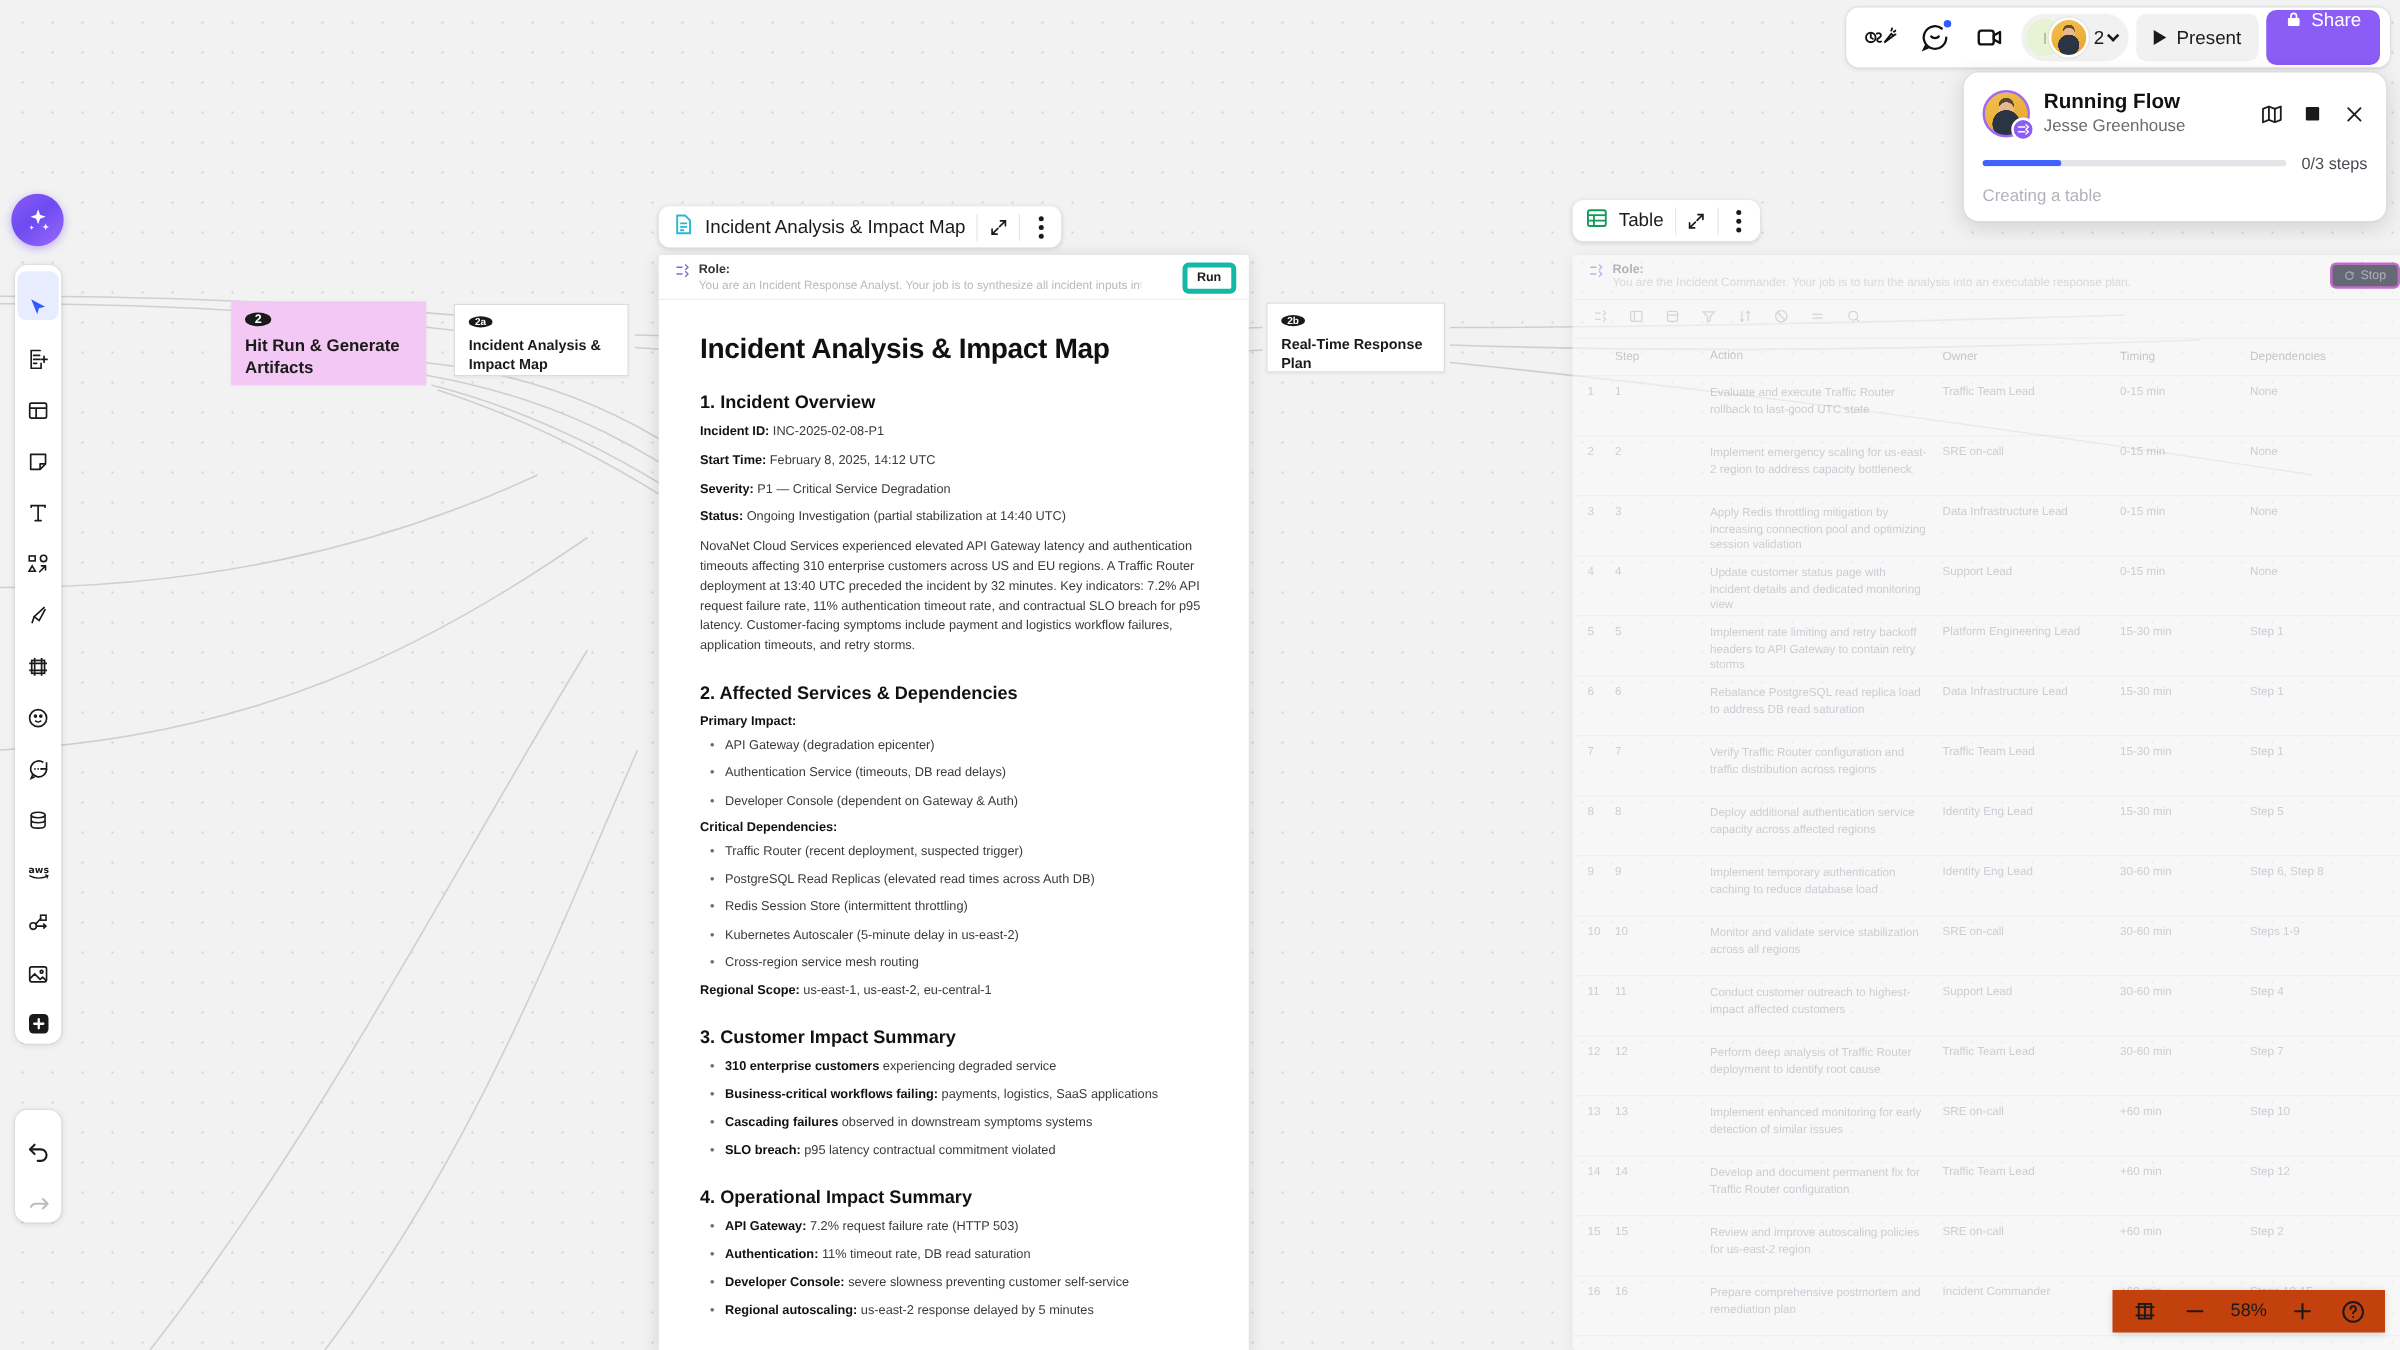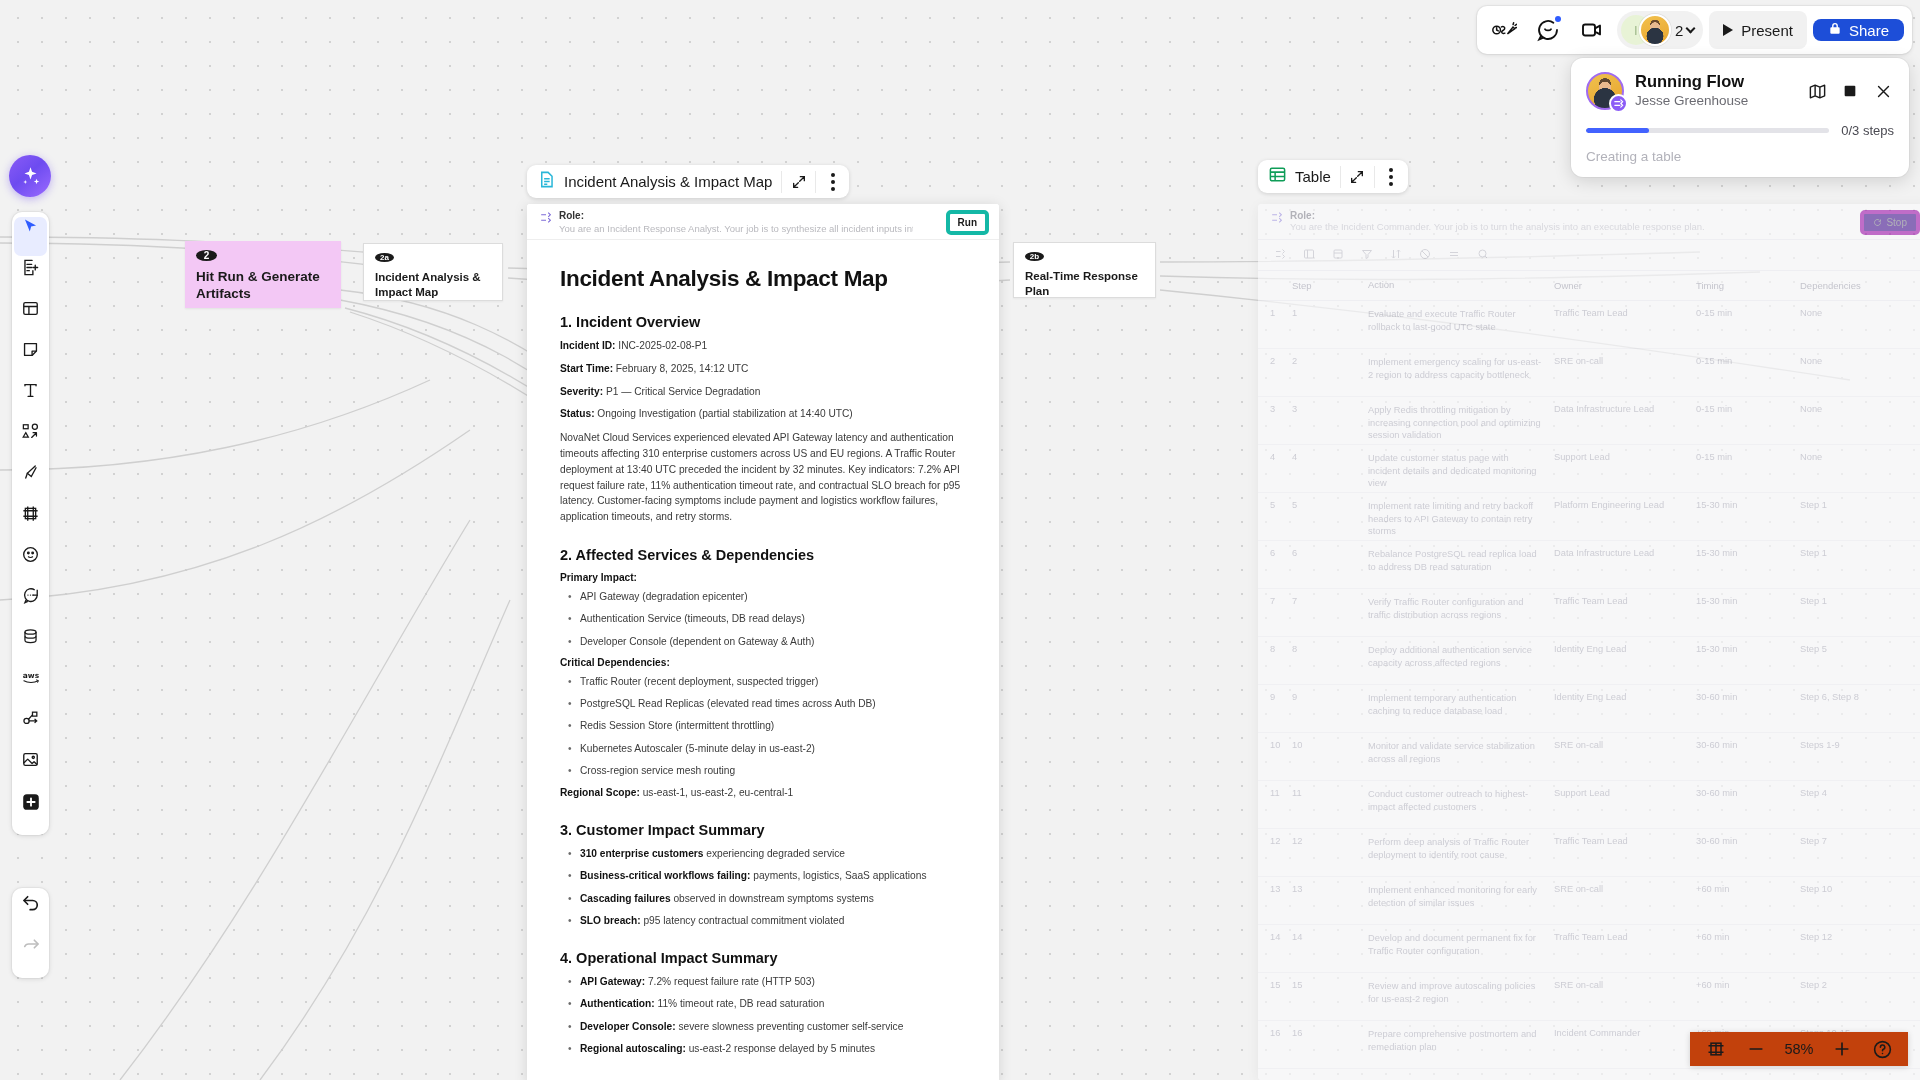--- a/index.html
+++ b/index.html
@@ -80,23 +80,23 @@
   }
   .av-count { font-size:15px; color:#1a1a1a; font-weight:400; }
   .chev { width:7px;height:7px;border-right:2px solid #1a1a1a;border-bottom:2px solid #1a1a1a;transform:rotate(45deg);margin-bottom:3px; }
   .btn-present {
     display:flex;align-items:center;gap:8px;
     background:#f1f1f1; border:none; border-radius:8px;
     height:38px; padding:0 14px; font-size:15px; color:#1a1a1a; cursor:pointer;
     font-family:"Liberation Sans", sans-serif;
   }
   .btn-share {
-    display:flex;align-items:center;gap:7px;
-    background:#1d4ed8; border:none; border-radius:8px;
-    height:22px; padding:0 15px; font-size:15px; color:#fff; cursor:pointer; font-weight:500;
+    display:flex;gap:7px;
+    background:#8b5cf6; border:none; border-radius:8px;
+    height:44px; padding:0 15px; font-size:15px; color:#fff; cursor:pointer; font-weight:500;
     font-family:"Liberation Sans", sans-serif;
   }
   .tri-play { width:0;height:0;border-left:10px solid #1a1a1a;border-top:6px solid transparent;border-bottom:6px solid transparent; }
 
   
   .ai-orb {
     position:absolute; left:9px; top:155px;
     width:42px;height:42px;border-radius:50%;
     background:linear-gradient(140deg,#8a5cf6 0%,#6d4bf0 45%,#9b6bff 100%);
     display:flex;align-items:center;justify-content:center;
@@ -105,21 +105,21 @@
   }
   .toolbar {
     position:absolute; left:12px; top:212px;
     width:37px; background:#fff; border-radius:10px;
     box-shadow:0 1px 5px rgba(0,0,0,.12), 0 0 0 1px rgba(0,0,0,.03);
     padding:5px 0; display:flex; flex-direction:column; align-items:center; gap:2px;
     z-index:30;
   }
   .tool {
     width:33px;height:39px;border-radius:7px;
-    display:flex;align-items:flex-start;justify-content:center;cursor:pointer;
+    display:flex;align-items:flex-end;justify-content:center;cursor:pointer;
   }
   .tool.active { background:#e8ecff; }
   .toolbar-2 {
     position:absolute; left:12px; top:888px;
     width:37px; background:#fff; border-radius:10px;
     box-shadow:0 1px 5px rgba(0,0,0,.12), 0 0 0 1px rgba(0,0,0,.03);
     padding:5px 0; display:flex; flex-direction:column; align-items:center; gap:2px;
     z-index:30;
   }
 
@@ -191,21 +191,21 @@
   
   .table-widget {
     position:absolute; left:1258px; top:204px; width:672px; height:876px;
     background:#fbfbfd; border-radius:3px;
     box-shadow:0 2px 14px rgba(0,0,0,.10);
     overflow:hidden; z-index:15; opacity:.62;
   }
   .tw-prompt { height:36px; display:flex; align-items:flex-start; padding:6px 10px 0 12px; gap:7px; border-bottom:1px solid #ededf2; }
   .tw-prompt .p1 { font-size:10px; font-weight:700; color:#8b8b96; }
   .tw-prompt .p2 { font-size:9.5px; color:#c9c9d2; white-space:nowrap; }
-  .stop-btn { border:4px solid #a21caf; background:#4c1d95; border-radius:5px; font-size:10px; padding:3px 9px; color:#8b8b96; display:flex; align-items:center; gap:4px; cursor:pointer; font-family:"Liberation Sans", sans-serif;}
+  .stop-btn { border:2px solid #a21caf; background:#0f172a; border-radius:5px; font-size:10px; padding:3px 9px; color:#8b8b96; display:flex; align-items:center; gap:4px; cursor:pointer; font-family:"Liberation Sans", sans-serif;}
   .tw-tools { height:31px; display:flex; align-items:center; gap:17px; padding:0 16px; border-bottom:1px solid #ededf2; }
   .tw-tools span { color:#c2c2cc; }
   .tw-head { display:flex; height:30px; align-items:center; border-bottom:1px solid #ededf2; font-size:9.5px; color:#a9a9b6; }
   .tw-row { display:flex; min-height:48px; align-items:flex-start; border-bottom:1px solid #f0f0f5; font-size:9.3px; color:#b6b6c2; padding-top:7px; }
   .c0 { width:34px; padding-left:12px; flex:none; }
   .c1 { width:76px; flex:none; }
   .c2 { width:186px; flex:none; padding-right:12px; line-height:1.35; }
   .c3 { width:142px; flex:none; }
   .c4 { width:104px; flex:none; }
   .c5 { width:110px; flex:none; }

